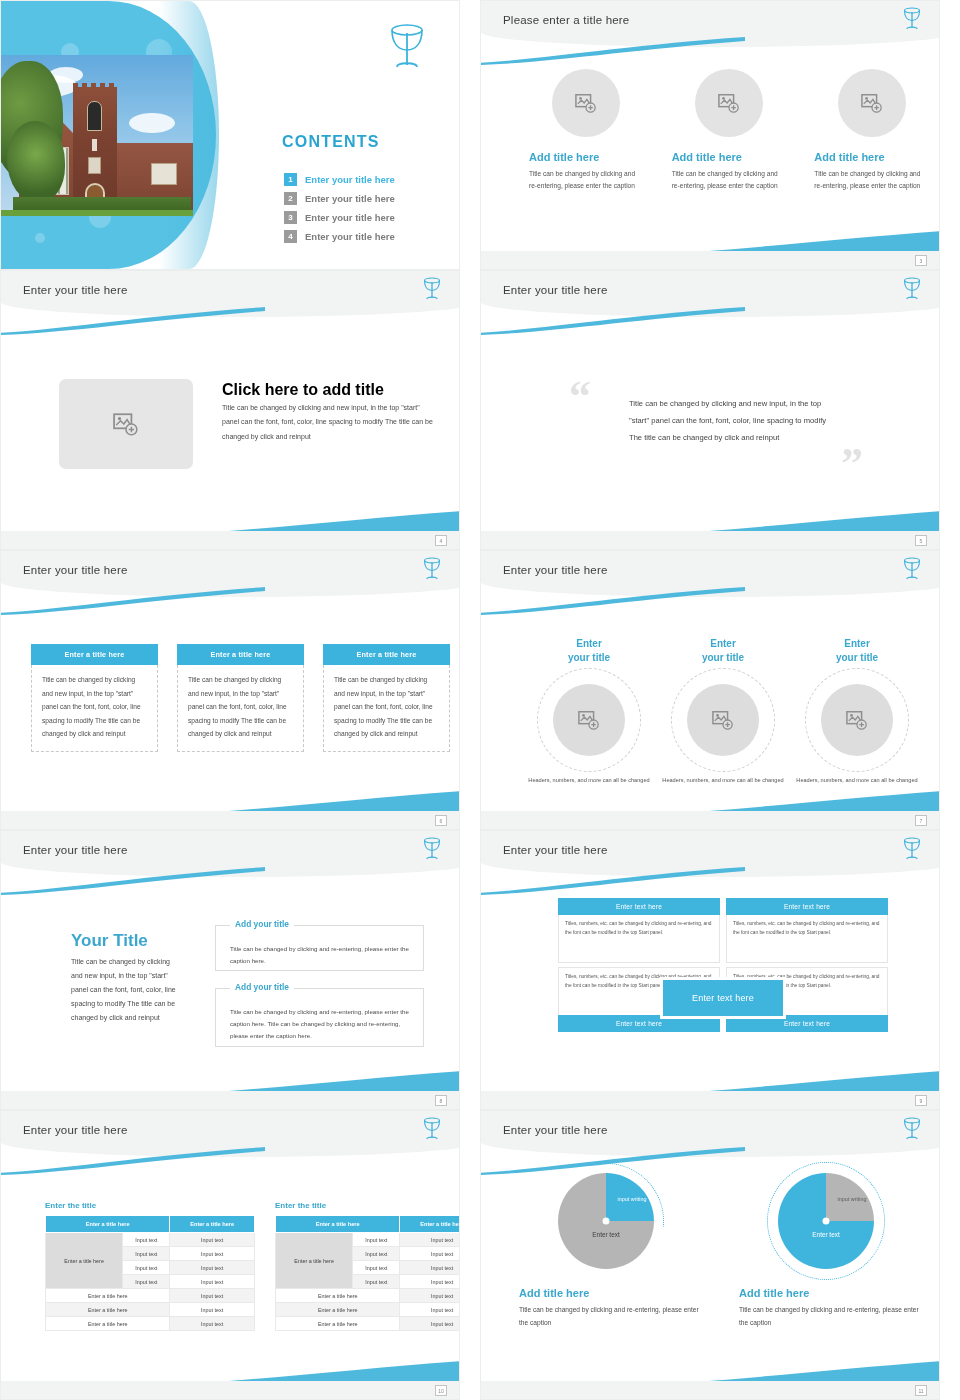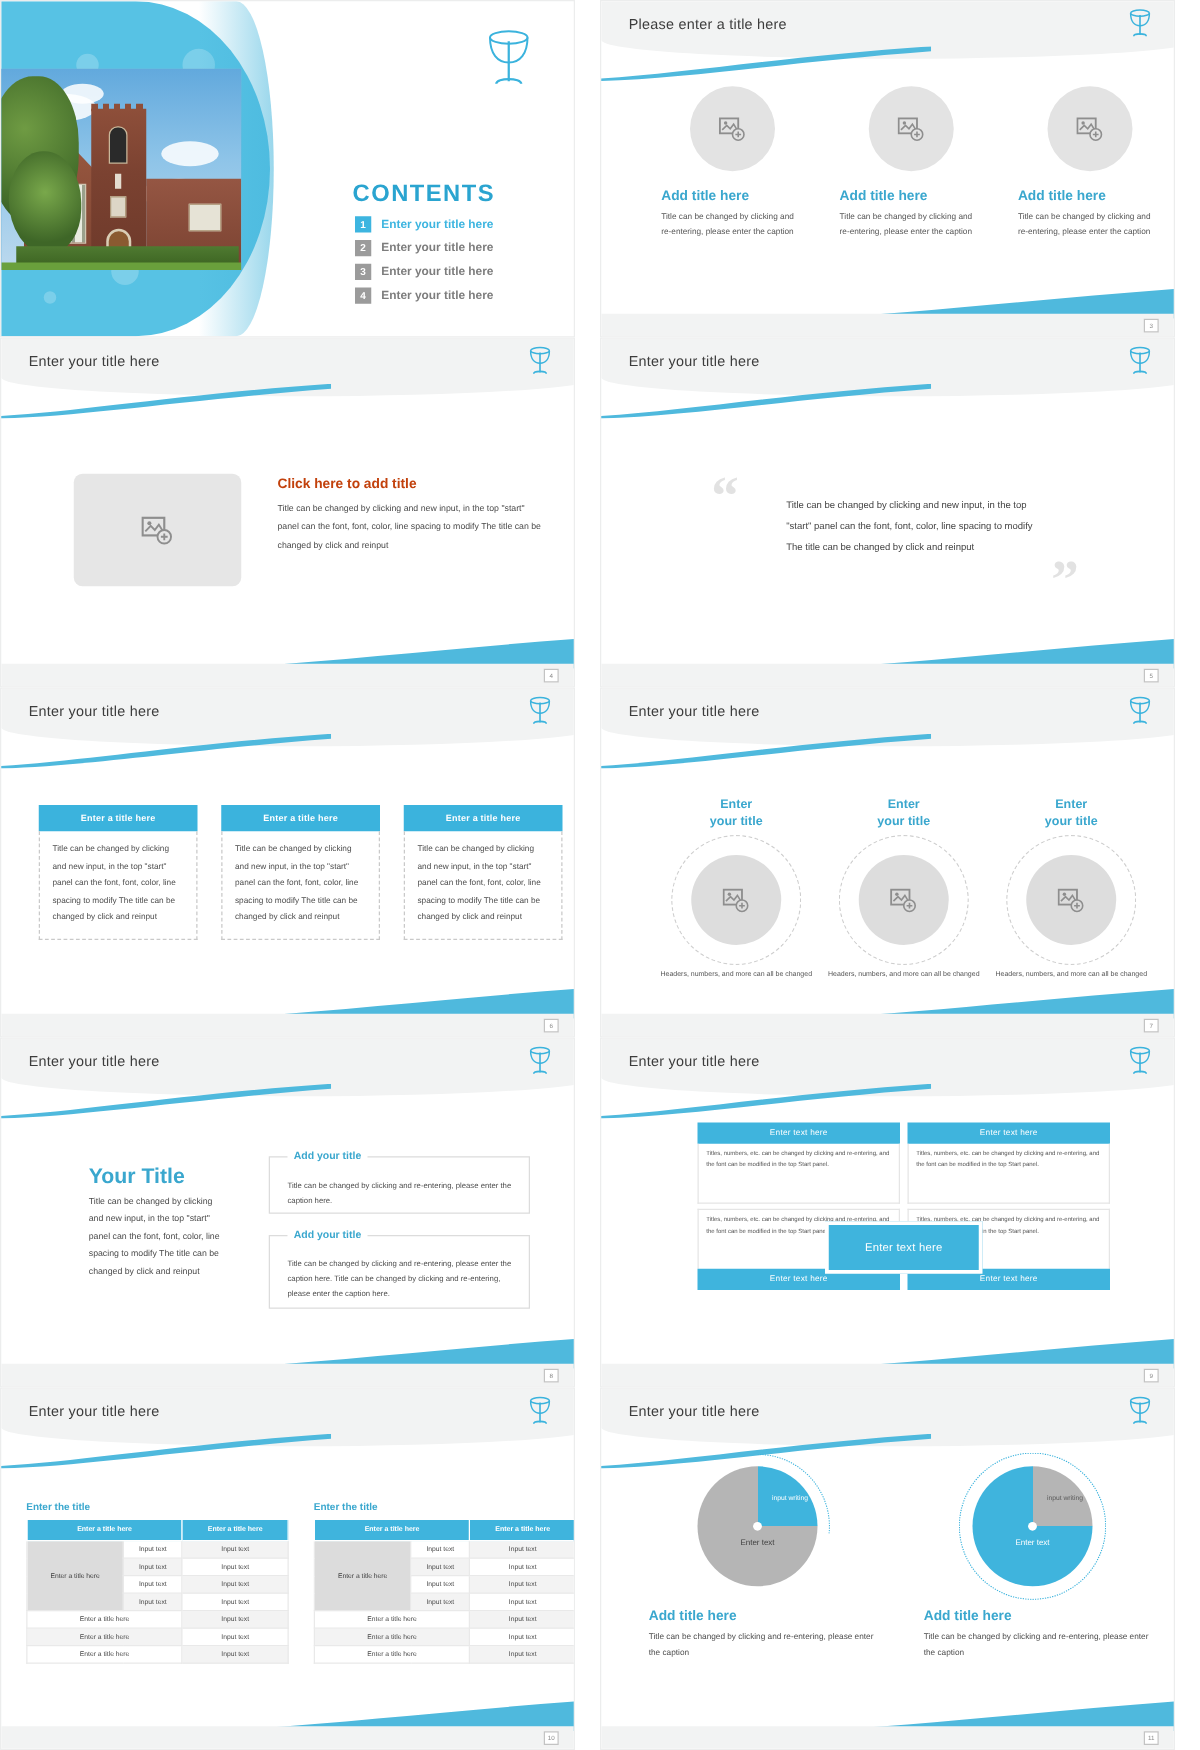--- a/index.html
+++ b/index.html
@@ -121,22 +121,22 @@
   .hedge {
     position: absolute; left: 12px; top: 142px; width: 178px; height: 19px;
     background: linear-gradient(#4f7a31, #39601f);
   }
   .lawn {
     position: absolute; left: 0; top: 155px; width: 192px; height: 8px;
     background: #6aa03c;
   }
   .cover-goblet { position: absolute; left: 384px; top: 22px; }
   .cover-title {
-    position: absolute; left: 281px; top: 144px;
-    font-size: 19px; font-weight: bold; letter-spacing: 1.2px; color: #2aa4d0;
+    position: absolute; left: 281px; top: 132px;
+    font-size: 16px; font-weight: bold; letter-spacing: 1.2px; color: #2aa4d0;
   }
   .toc { position: absolute; left: 283px; top: 172px; width: 190px; }
   .toc-row { display: flex; align-items: center; margin-bottom: 6px; }
   .toc-num {
     width: 13px; height: 13px; background: #9b9b9b; color: #fff;
     font-size: 8px; font-weight: bold; display: flex;
     align-items: center; justify-content: center; margin-right: 8px; flex: 0 0 auto;
   }
   .toc-row.active .toc-num { background: #3db5e0; }
   .toc-label { font-size: 9.5px; font-weight: bold; color: #7d7d7d; }
@@ -181,21 +181,21 @@
   }
   .ph-title { font-size: 11px; font-weight: bold; color: #3aa7ce; margin-bottom: 5px; }
   .ph-body { font-size: 6.6px; color: #555; line-height: 1.85; }
 
   
   .pic-box {
     position: absolute; left: 58px; top: 108px; width: 134px; height: 90px;
     background: #e6e6e6; border-radius: 7px;
     display: flex; align-items: center; justify-content: center;
   }
-  .s3-title { position: absolute; left: 221px; top: 110px; font-size: 11px; font-weight: bold; color: #c2410c; }
+  .s3-title { position: absolute; left: 221px; top: 110px; font-size: 16px; font-weight: bold; color: #000000; }
   .s3-body { position: absolute; left: 221px; top: 130px; width: 215px; font-size: 7px; color: #4a4a4a; line-height: 2.05; }
 
   
   .q-mark { position: absolute; font-size: 44px; font-weight: bold; color: #e2e2e2; font-family: "Liberation Serif", serif; line-height: .8; }
   .q-open { left: 88px; top: 108px; }
   .q-close { left: 360px; top: 175px; }
   .q-body { position: absolute; left: 148px; top: 124px; width: 200px; font-size: 7.6px; color: #444; line-height: 2.25; }
 
   
   .card-row { position: absolute; left: 30px; top: 93px; width: 420px; display: flex; gap: 19px; }
@@ -252,21 +252,21 @@
   }
   .mx-txt.up { border-top: 1px solid #e5e5e5; border-bottom: none; }
   .mx-center {
     position: absolute; left: 50%; top: 79px; transform: translateX(-50%);
     width: 126px; height: 42px; background: #3fb4dd; color: #fff;
     display: flex; align-items: center; justify-content: center;
     font-size: 9px; letter-spacing: .2px; border: 3px solid #fff;
   }
 
   
-  .tbl-wrap { position: absolute; top: 90px; width: 210px; }
+  .tbl-wrap { position: absolute; top: 90px; width: 210px; margin-left: 24px; }
   .tbl-wrap.left { left: 20px; }
   .tbl-wrap.right { left: 250px; }
   .tbl-cap { font-size: 8px; font-weight: bold; color: #3aa7ce; margin-bottom: 5px; }
   table.grid { border-collapse: collapse; width: 100%; }
   table.grid th {
     background: #3fb4dd; color: #fff; font-size: 5.6px; font-weight: bold;
     padding: 5px 2px; border: 1px solid #fff; text-align: center;
   }
   table.grid td {
     font-size: 5.4px; color: #4a4a4a; padding: 3.5px 2px; text-align: center;

